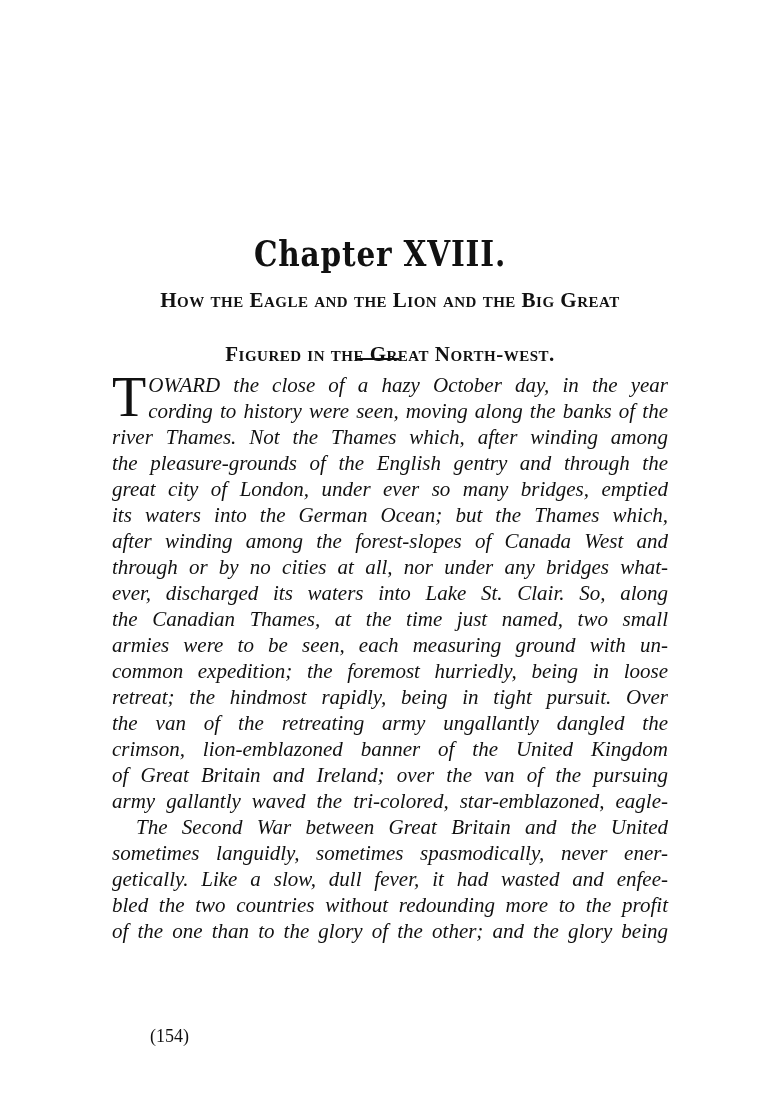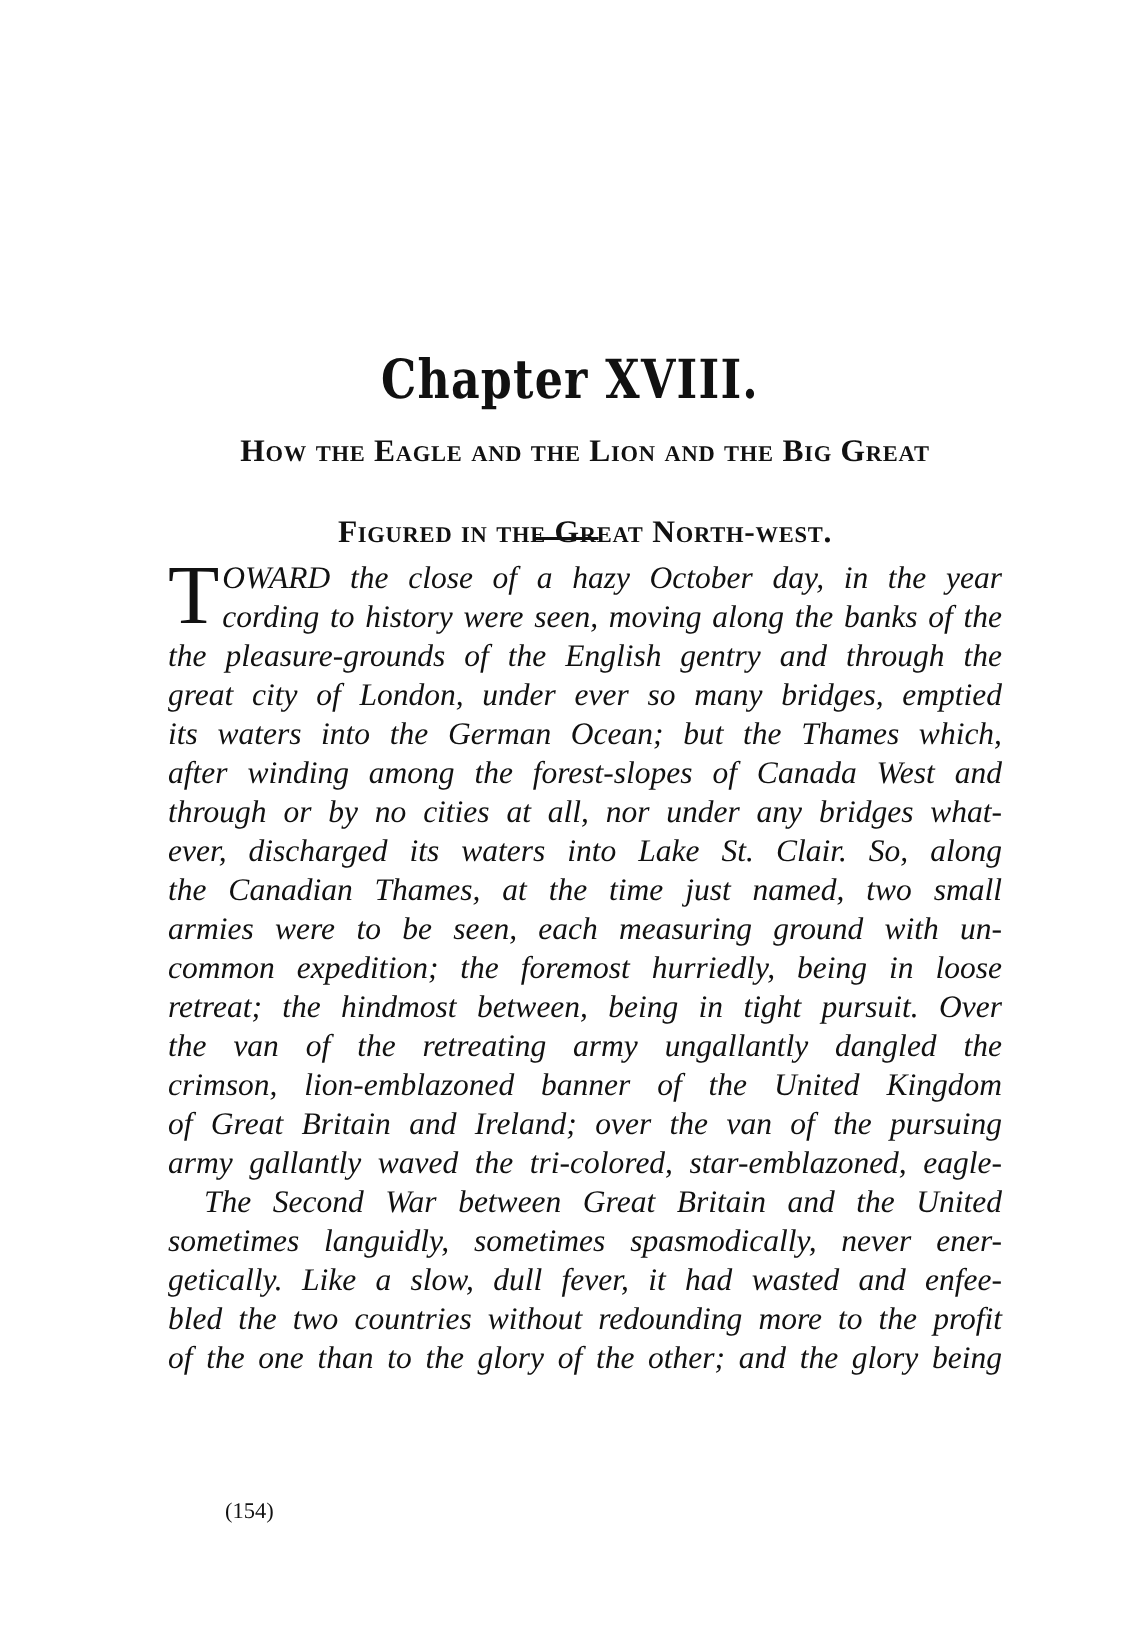--- a/index.html
+++ b/index.html
@@ -24,47 +24,48 @@
     text-align: justify;
   }
   .line { display: block; white-space: nowrap; text-align-last: justify; height: 26px; font-style: italic; }
   .line.last { text-align-last: left; }
   .indent { padding-left: 24px; }
   .dropcap {
     float: left; font-size: 56px; line-height: 46px; margin-right: 2px; margin-top: 2px;
     font-family: "Liberation Serif", serif;
   }
   .folio {
-    position: absolute; left: 150px; top: 1000px;
-    font-family: "Liberation Serif", serif; font-size: 15px;
+    position: absolute; left: 150px; top: 1026px;
+    font-family: "Liberation Serif", serif; font-size: 18px;
   }
 </style>
 </head>
 <body>
 
 <div class="page">
   <div class="chapter-title">Chapter XVIII.</div>
   <div class="subtitle sub1">How the Eagle and the Lion and the Big Great</div>
   <div class="subtitle sub2">Figured in the Great North-west.</div>
   <div class="rule"></div>
 
   <div class="body-text">
     <span class="dropcap">T</span>
     <span class="line">OWARD the close of a hazy October day, in the year</span>
     <span class="line">cording to history were seen, moving along the banks of the</span>
+    <span class="line">river Thames.  Not the Thames which, after winding among</span>
     <span class="line">the pleasure-grounds of the English gentry and through the</span>
     <span class="line">great city of London, under ever so many bridges, emptied</span>
     <span class="line">its waters into the German Ocean; but the Thames which,</span>
     <span class="line">after winding among the forest-slopes of Canada West and</span>
     <span class="line">through or by no cities at all, nor under any bridges what-</span>
     <span class="line">ever, discharged its waters into Lake St. Clair.  So, along</span>
     <span class="line">the Canadian Thames, at the time just named, two small</span>
     <span class="line">armies were to be seen, each measuring ground with un-</span>
     <span class="line">common expedition; the foremost hurriedly, being in loose</span>
-    <span class="line">retreat; the hindmost between, being in tight pursuit.  Over</span>
+    <span class="line">retreat; the hindmost rapidly, being in tight pursuit.  Over</span>
     <span class="line">the van of the retreating army ungallantly dangled the</span>
     <span class="line">crimson, lion-emblazoned banner of the United Kingdom</span>
     <span class="line">of Great Britain and Ireland; over the van of the pursuing</span>
     <span class="line">army gallantly waved the tri-colored, star-emblazoned, eagle-</span>
     <span class="line indent">The Second War between Great Britain and the United</span>
     <span class="line">sometimes languidly, sometimes spasmodically, never ener-</span>
     <span class="line">getically.  Like a slow, dull fever, it had wasted and enfee-</span>
     <span class="line">bled the two countries without redounding more to the profit</span>
     <span class="line">of the one than to the glory of the other; and the glory being</span>
   </div>

